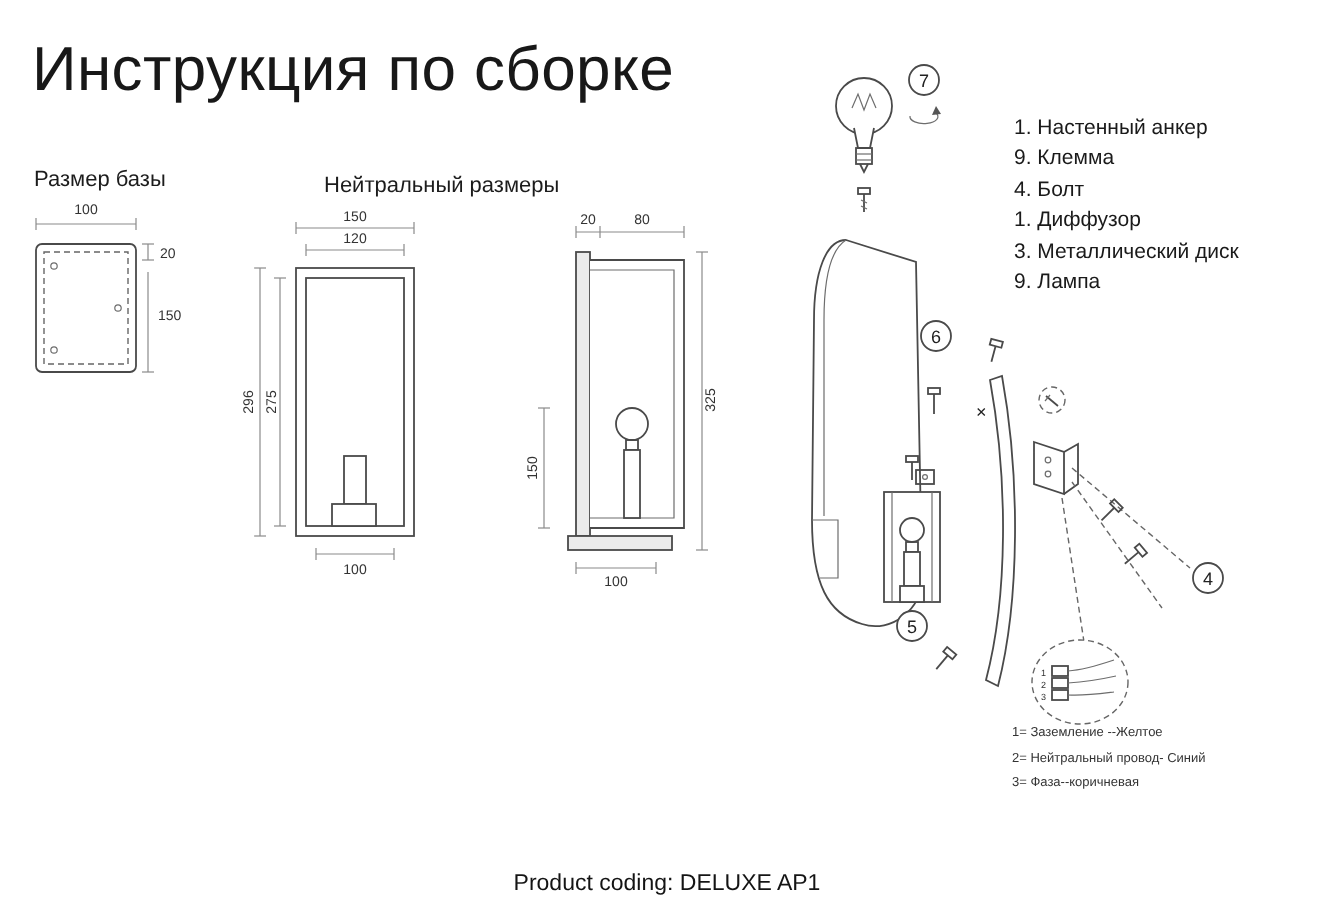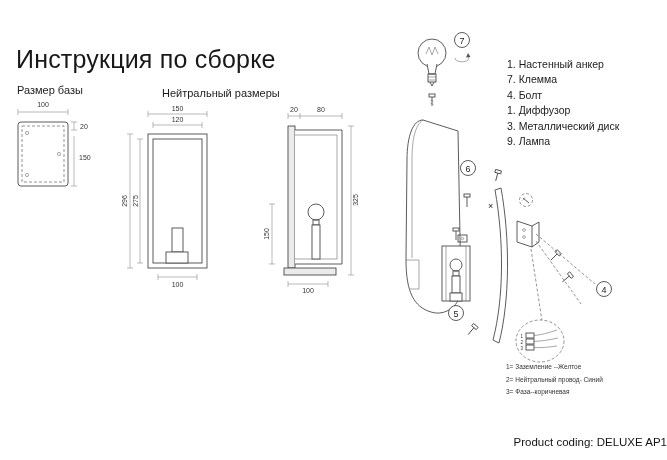--- a/index.html
+++ b/index.html
@@ -1,22 +1,22 @@
 <!DOCTYPE html>
 <html><head>
 <meta charset="utf-8">
 <style>
   * { margin:0; padding:0; box-sizing:border-box; }
   html,body { background:#ffffff; font-family:"Liberation Sans", sans-serif; }
   .page { position:relative; width:667px; height:460px; background:#fff; overflow:hidden; }
-  .title { position:absolute; left:16px; top:17px; font-size:25px; color:#181818; letter-spacing:.2px;margin-top:28px; }
+  .title { position:absolute; left:16px; top:17px; font-size:31px; color:#181818; letter-spacing:.2px; }
   .sec-label { position:absolute; font-size:11px; font-weight:normal; color:#1c1c1c; }
   .parts { position:absolute; left:507px; top:57px; font-size:10.5px; color:#1a1a1a; line-height:15.4px; white-space:nowrap; }
   .wiring { position:absolute; left:506px; top:361px; font-size:6.5px; color:#333; line-height:12.5px; white-space:nowrap; }
-  .footer { position:absolute; left:0; top:436px; width:100%; text-align:right; font-size:11.5px; color:#141414; }
+  .footer { position:absolute; left:0; top:436px; width:100%; text-align:center; font-size:11.5px; color:#141414; }
   svg { position:absolute; overflow:visible; }
   svg text { font-family:"Liberation Sans", sans-serif; }
   .dimtxt { font-size:7px; fill:#333; }
   .callout { font-size:9px; fill:#222; }
   .microtxt { font-size:4.5px; fill:#333; }
   .ln { stroke:#4a4a4a; stroke-width:.9; fill:none; }
   .thin { stroke:#6d6d6d; stroke-width:.6; fill:none; }
   .dim { stroke:#8a8a8a; stroke-width:.6; fill:none; }
   .dash { stroke:#666; stroke-width:.7; fill:none; stroke-dasharray:3 2; }
   .fillw { fill:#fff; }
@@ -251,21 +251,21 @@
       <path d="M173,330 C164,332 157,333 149,333.5" class="thin"></path>
       <path d="M172,338 C164,339 157,340 149,339.5" class="thin"></path>
       <text x="138" y="330" text-anchor="end" class="microtxt">1</text>
       <text x="138" y="336" text-anchor="end" class="microtxt">2</text>
       <text x="138" y="342" text-anchor="end" class="microtxt">3</text>
     </g>
   </svg>
 
   <div class="parts">
     <div>1. Настенный анкер</div>
-    <div>7. Клемма</div>
+    <div>9. Клемма</div>
     <div>4. Болт</div>
     <div>1. Диффузор</div>
     <div>3. Металлический диск</div>
     <div>9. Лампа</div>
   </div>
 
   <div class="wiring">
     <div>1= Заземление --Желтое</div>
     <div>2= Нейтральный провод- Синий</div>
     <div>3= Фаза--коричневая</div>

